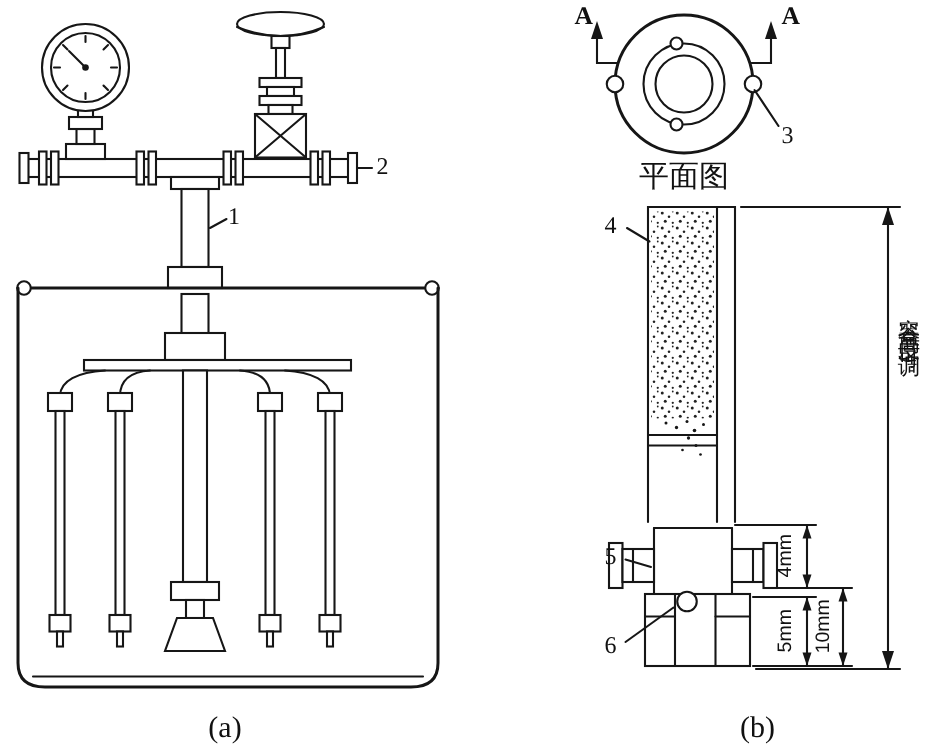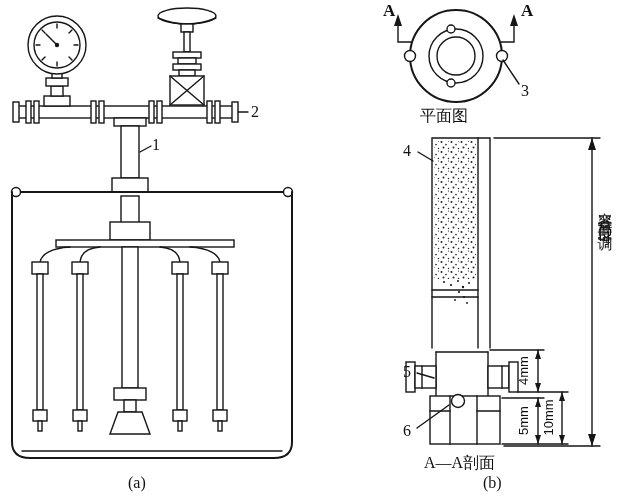--- a/index.html
+++ b/index.html
@@ -4,21 +4,21 @@
 <style>
   * { margin:0; padding:0; box-sizing:border-box; }
   html,body { background:#ffffff; }
   body { font-family:"Liberation Serif", serif; color:#111; }
   .canvas { position:relative; width:628px; height:497px; background:#fff; overflow:hidden; }
   .canvas > svg { position:absolute; left:0; top:0; }
 
   .txt { position:absolute; line-height:1; color:#111; }
   .callout { font-size:16px; }
   .marker { font-size:17px; font-weight:bold; }
-  .caption { font-size:16px; text-align:left; }
+  .caption { font-size:20px; text-align:center; }
   .dim { font-size:13px; text-align:center; white-space:nowrap;
          transform:rotate(-90deg); font-family:"Liberation Sans", sans-serif; }
   .vtext { writing-mode:vertical-rl; text-orientation:mixed; font-size:15px;
            letter-spacing:4px; }
 
   
   .ln  { stroke:#161616; fill:none; stroke-width:1.4; stroke-linecap:round; }
   .ln2 { stroke:#161616; fill:none; stroke-width:2; stroke-linecap:round; }
   .fl  { fill:#161616; stroke:none; }
   .wh  { fill:#ffffff; stroke:#161616; stroke-width:1.4; }
@@ -225,21 +225,20 @@
   <span class="txt callout" style="left:251px; top:104px">2</span>
   <span class="txt callout" style="left:521px; top:83px">3</span>
   <span class="txt callout" style="left:403px; top:143px">4</span>
   <span class="txt callout" style="left:403px; top:364px">5</span>
   <span class="txt callout" style="left:403px; top:423px">6</span>
 
   <span class="txt marker" style="left:383px; top:2px">A</span>
   <span class="txt marker" style="left:521px; top:2px">A</span>
 
   <span class="txt caption" style="left:420px; top:108px; width:72px">平面图</span>
-  <span class="txt caption" style="left:424px; top:455px; width:92px">A—A剖面</span>
   <span class="txt caption" style="left:128px; top:475px; width:44px">(a)</span>
   <span class="txt caption" style="left:483px; top:475px; width:44px">(b)</span>
 
   <span class="txt dim" style="left:501px; top:364px; width:44px">4mm</span>
   <span class="txt dim" style="left:501px; top:414px; width:44px">5mm</span>
   <span class="txt dim" style="left:524px; top:411px; width:48px">10mm</span>
 
   <div class="txt vtext" style="left:597px; top:200px; height:200px">容器高度（可调）</div>
 </div>
 

